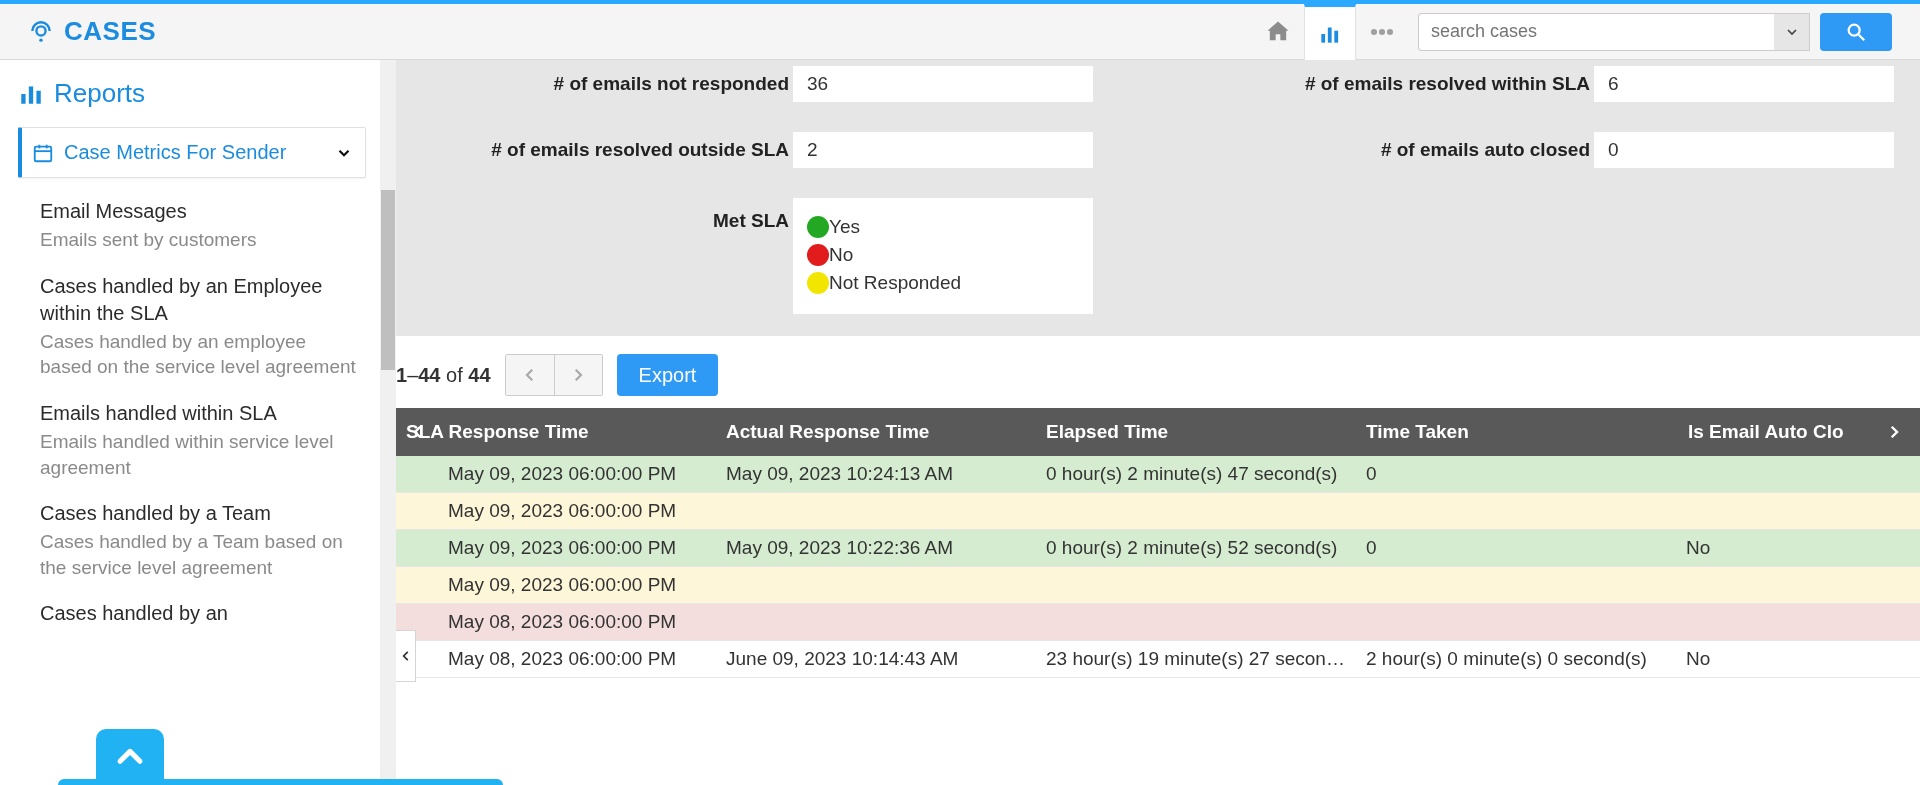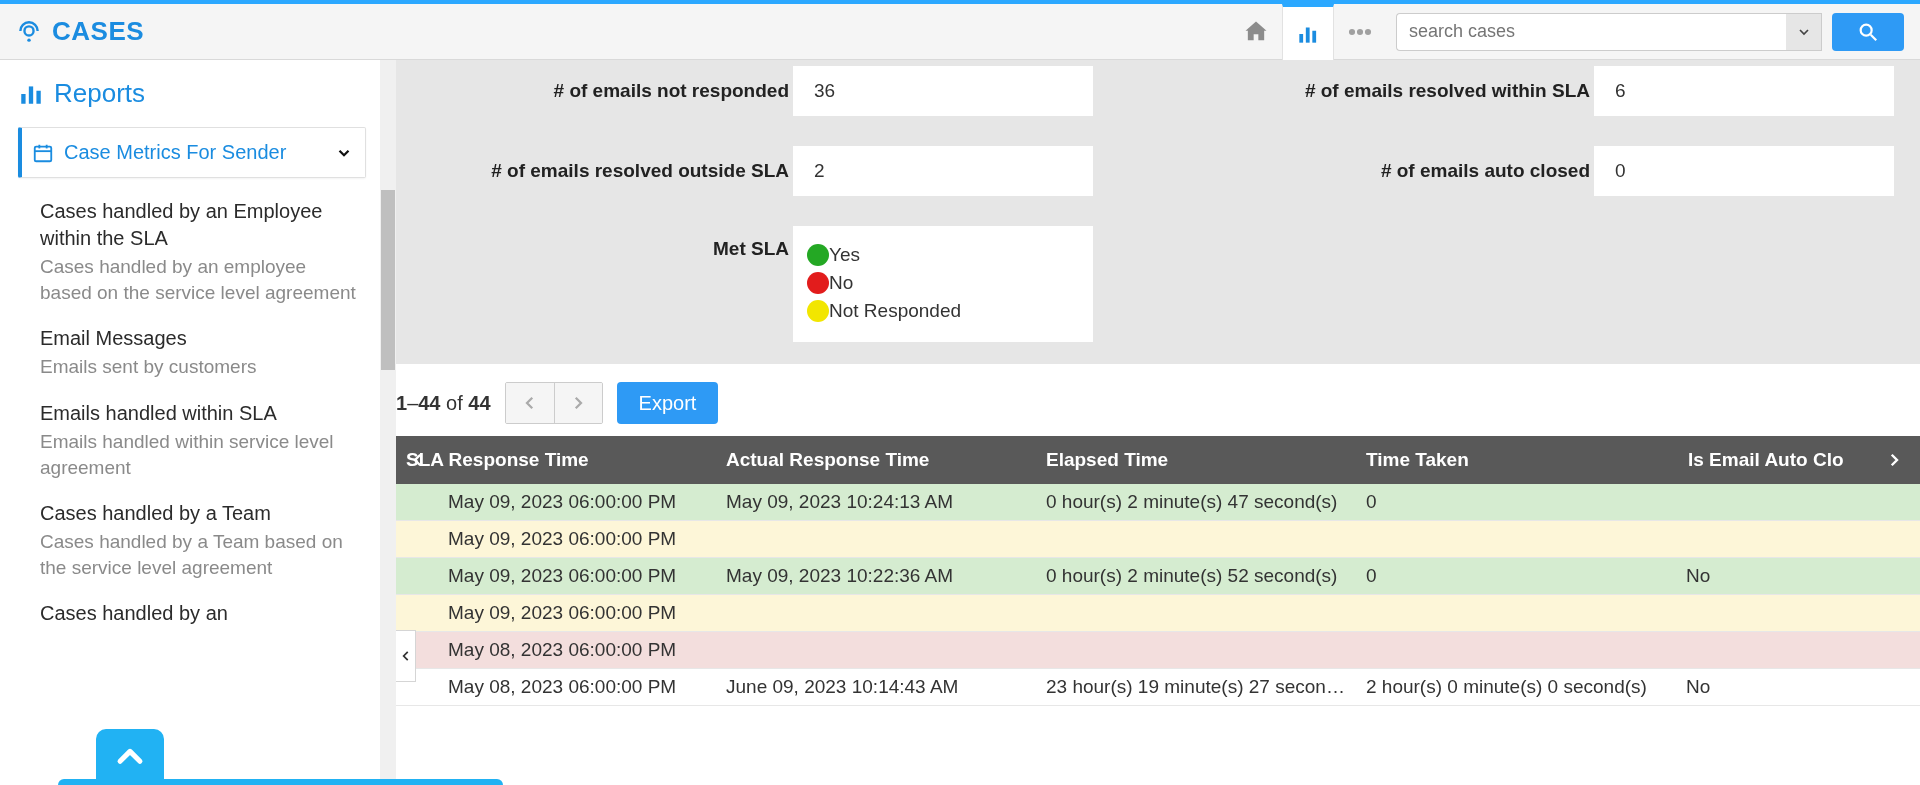--- a/index.html
+++ b/index.html
@@ -1,30 +1,30 @@
 <!DOCTYPE html>
 <html><head>
 <meta charset="utf-8">
 <style>
   * { box-sizing: border-box; margin: 0; padding: 0; font-family: Arial, Helvetica, sans-serif; }
   html, body { width: 1920px; height: 785px; overflow: hidden; background: #fff; color: #333; }
   body { display: flex; flex-direction: column; border-top: 4px solid #2ba8ff; }
 
   
-  .topbar { height: 56px; background: #f5f5f5; border-bottom: 1px solid #d9d9d9; display: flex; padding: 0 16px; }
+  .topbar { height: 56px; background: #f5f5f5; border-bottom: 1px solid #d9d9d9; display: flex; padding: 0 28px; }
   .brand { display: flex; align-items: center; gap: 10px; }
   .brand .logo { width: 26px; height: 26px; }
   .brand .brand-text { color: #1b8ce0; font-size: 26px; font-weight: 600; letter-spacing: 0.5px; }
   .topbar-spacer { flex: 1; }
   .topbar-icon { width: 52px; height: 56px; display: flex; align-items: center; justify-content: center; border-left: 1px solid #e2e2e2; border-right: 1px solid #e2e2e2; cursor: pointer; }
   .topbar-icon.home { border-left: none; border-right: none; color: #8c8c8c; }
   .topbar-icon.reports-active { background: #fff; border-top: 3px solid #2ba8ff; color: #1b8ce0; }
   .topbar-more { width: 52px; height: 56px; display: flex; align-items: center; justify-content: center; color: #a0a0a0; cursor: pointer; }
   .search-wrap { display: flex; align-items: center; margin-left: 10px; }
-  .search-input { width: 390px; height: 38px; border: 1px solid #ccc; border-right: none; border-radius: 4px 0 0 4px; padding: 0 12px; font-size: 18px; color: #555; background: #fff; }
+  .search-input { width: 356px; height: 38px; border: 1px solid #ccc; border-right: none; border-radius: 4px 0 0 4px; padding: 0 12px; font-size: 18px; color: #555; background: #fff; }
   .search-dd { width: 36px; height: 38px; background: #e6e6e6; border: 1px solid #ccc; border-left: none; display: flex; align-items: center; justify-content: center; color: #555; cursor: pointer; }
   .search-btn { width: 72px; height: 38px; margin-left: 10px; background: #2e9af5; border: none; border-radius: 4px; display: flex; align-items: center; justify-content: center; color: #fff; cursor: pointer; }
 
   
   .main { flex: 1; display: flex; min-height: 0; }
 
   
   .sidebar-wrap { width: 396px; display: flex; position: relative; }
   .sidebar { flex: 1; padding: 18px 14px 16px 18px; overflow-y: auto; }
   .sidebar-scrollbar { width: 16px; background: #f0f0f0; position: relative; }
@@ -37,21 +37,21 @@
   .report-item { padding: 8px 4px 12px 22px; }
   .report-item .ttl { color: #2b2b2b; font-size: 20px; line-height: 1.35; }
   .report-item .desc { color: #8a8a8a; font-size: 19px; line-height: 1.35; margin-top: 2px; }
   .collapse-tab { position: absolute; right: -20px; top: 570px; width: 20px; height: 52px; background: #fff; border: 1px solid #d5d5d5; border-left: none; display: flex; align-items: center; justify-content: center; color: #333; cursor: pointer; }
 
   
   .content { flex: 1; display: flex; flex-direction: column; min-width: 0; }
   .metrics-area { background: #e6e6e6; padding: 6px 26px 22px 26px; }
   .metrics-grid { display: grid; grid-template-columns: 1fr 300px 130px 1fr 300px; row-gap: 30px; align-items: start; }
   .metric-label { text-align: right; font-weight: 700; font-size: 19px; color: #222; align-self: center; padding-right: 4px; }
-  .metric-val { background: #fff; height: 50px; display: flex; align-items: center; padding: 0 21px; font-size: 19px; }
+  .metric-val { background: #fff; height: 36px; display: flex; align-items: center; padding: 0 14px; font-size: 19px; }
   .legend-box { background: #fff; padding: 12px 14px 14px; }
   .legend-row { display: flex; align-items: center; gap: 0; margin: 6px 0; font-size: 19px; }
   .dot { width: 22px; height: 22px; border-radius: 50%; display: inline-block; }
   .dot.green { background: #24a824; }
   .dot.red { background: #e21c1c; }
   .dot.yellow { background: #f2e600; }
 
   .list-area { padding: 18px 0 0 0; background: #fff; }
   .list-toolbar { display: flex; align-items: center; gap: 14px; padding: 0 26px 12px 0; font-size: 20px; }
   .pager-text { color: #333; }
@@ -161,26 +161,26 @@
         <span class="lbl">Case Metrics For Sender</span>
         <span class="chev">
           <svg viewBox="0 0 24 24" width="18" height="18">
               <path d="M6 9l6 6 6-6" fill="none" stroke="#111" stroke-width="3"></path>
             </svg>
         </span>
       </div>
 
       <div id="sidebar-list">
           <div class="report-item">
+            <div class="ttl">Email Messages</div>
+            <div class="desc">Emails sent by customers</div>
+          </div>
+          <div class="report-item">
             <div class="ttl">Cases handled by an Employee within the SLA</div>
             <div class="desc">Cases handled by an employee based on the service level agreement</div>
-          </div>
-          <div class="report-item">
-            <div class="ttl">Email Messages</div>
-            <div class="desc">Emails sent by customers</div>
           </div>
           <div class="report-item">
             <div class="ttl">Emails handled within SLA</div>
             <div class="desc">Emails handled within service level agreement</div>
           </div>
           <div class="report-item">
             <div class="ttl">Cases handled by a Team</div>
             <div class="desc">Cases handled by a Team based on the service level agreement</div>
           </div>
           <div class="report-item">

